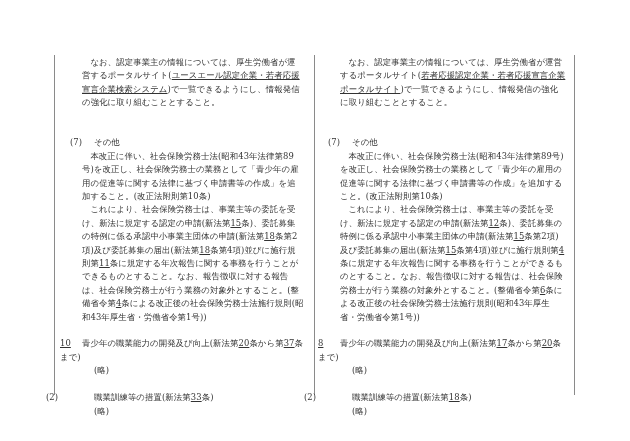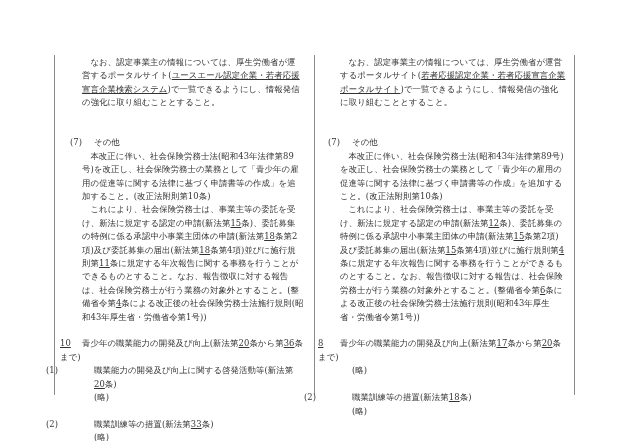--- a/index.html
+++ b/index.html
@@ -33,24 +33,23 @@
     <p class="p ind1"><span>なお、認定事業主の情報については、厚生労働省が運営するポータルサイト(</span><span class="u">ユースエール認定企業・若者応援宣言企業検索システム</span><span>)で一覧できるようにし、情報発信の強化に取り組むこととすること。</span></p>
     <div class="gap"></div>
       <div class="gap"></div>
     <div class="sub">
       <span class="snum">(7)</span><span>その他</span>
     </div>
     <p class="p ind1">本改正に伴い、社会保険労務士法(昭和43年法律第89号)を改正し、社会保険労務士の業務として「青少年の雇用の促進等に関する法律に基づく申請書等の作成」を追加すること。(改正法附則第10条)</p>
     <p class="p ind1"><span>これにより、社会保険労務士は、事業主等の委託を受け、新法に規定する認定の申請(新法第</span><span class="u">15</span><span>条)、委託募集の特例に係る承認中小事業主団体の申請(新法第</span><span class="u">18</span><span>条第2項)及び委託募集の届出(新法第</span><span class="u">18</span><span>条第4項)並びに施行規則第</span><span class="u">11</span><span>条に規定する年次報告に関する事務を行うことができるものとすること。なお、報告徴収に対する報告は、社会保険労務士が行う業務の対象外とすること。(整備省令第</span><span class="u">4</span><span>条による改正後の社会保険労務士法施行規則(昭和43年厚生省・労働省令第1号))</span></p>
     <div class="gap"></div>
     <div class="sect">
-      <span class="num u">10</span><span><span>青少年の職業能力の開発及び向上(新法第</span><span class="u">20</span><span>条から第</span><span class="u">36</span><span>条まで)</span></span>
+      <span class="num u">10</span><span><span>青少年の職業能力の開発及び向上(新法第</span><span class="u">20</span><span>条から第</span><span class="u">37</span><span>条まで)</span></span>
     </div>
     <div class="sub">
-      <span class="ttl"><span class="snum">(1)</span><span><span>職業能力の開発及び向上に関する啓発活動等(新法第</span><span class="u">20</span><span>条)</span></span></span>
       <span class="ryaku" style="padding-left:24px">(略)</span>
     </div>
     <div class="gap"></div>
     <div class="sub">
       <span class="ttl"><span class="snum">(2)</span><span><span>職業訓練等の措置(新法第</span><span class="u">33</span><span>条)</span></span></span>
       <span class="ryaku" style="padding-left:24px">(略)</span>
     </div>
 
   </div>
 

